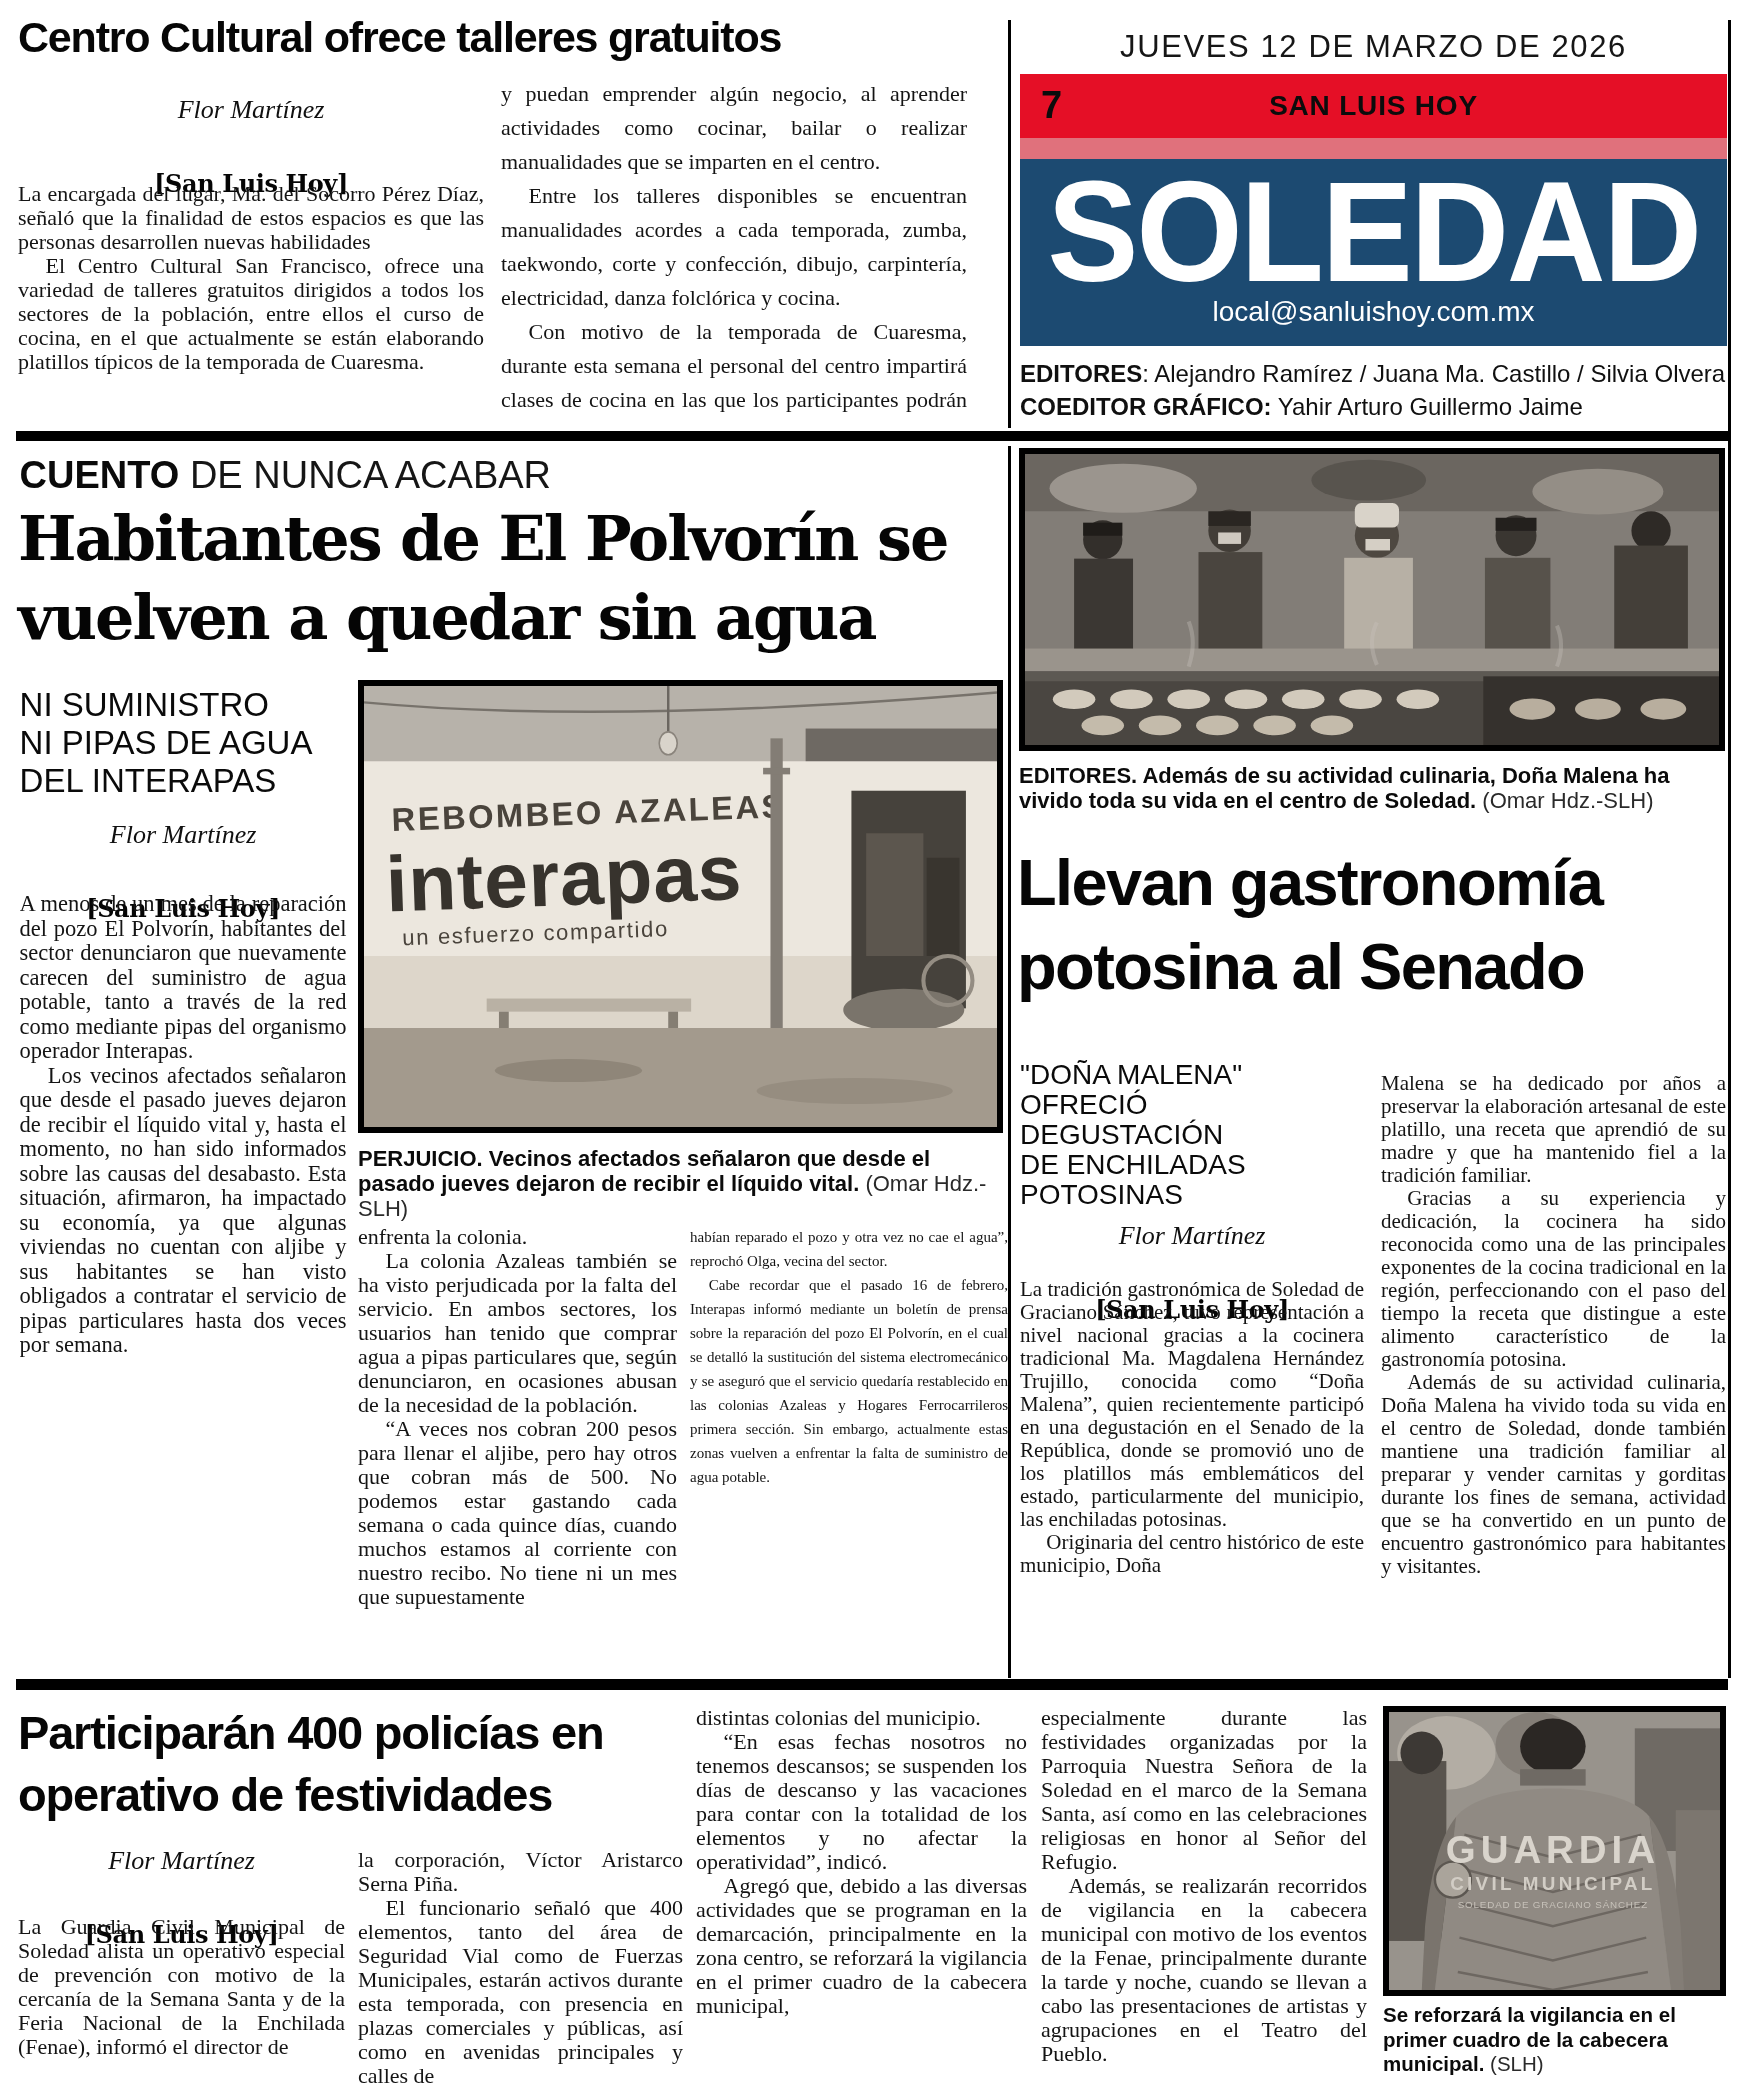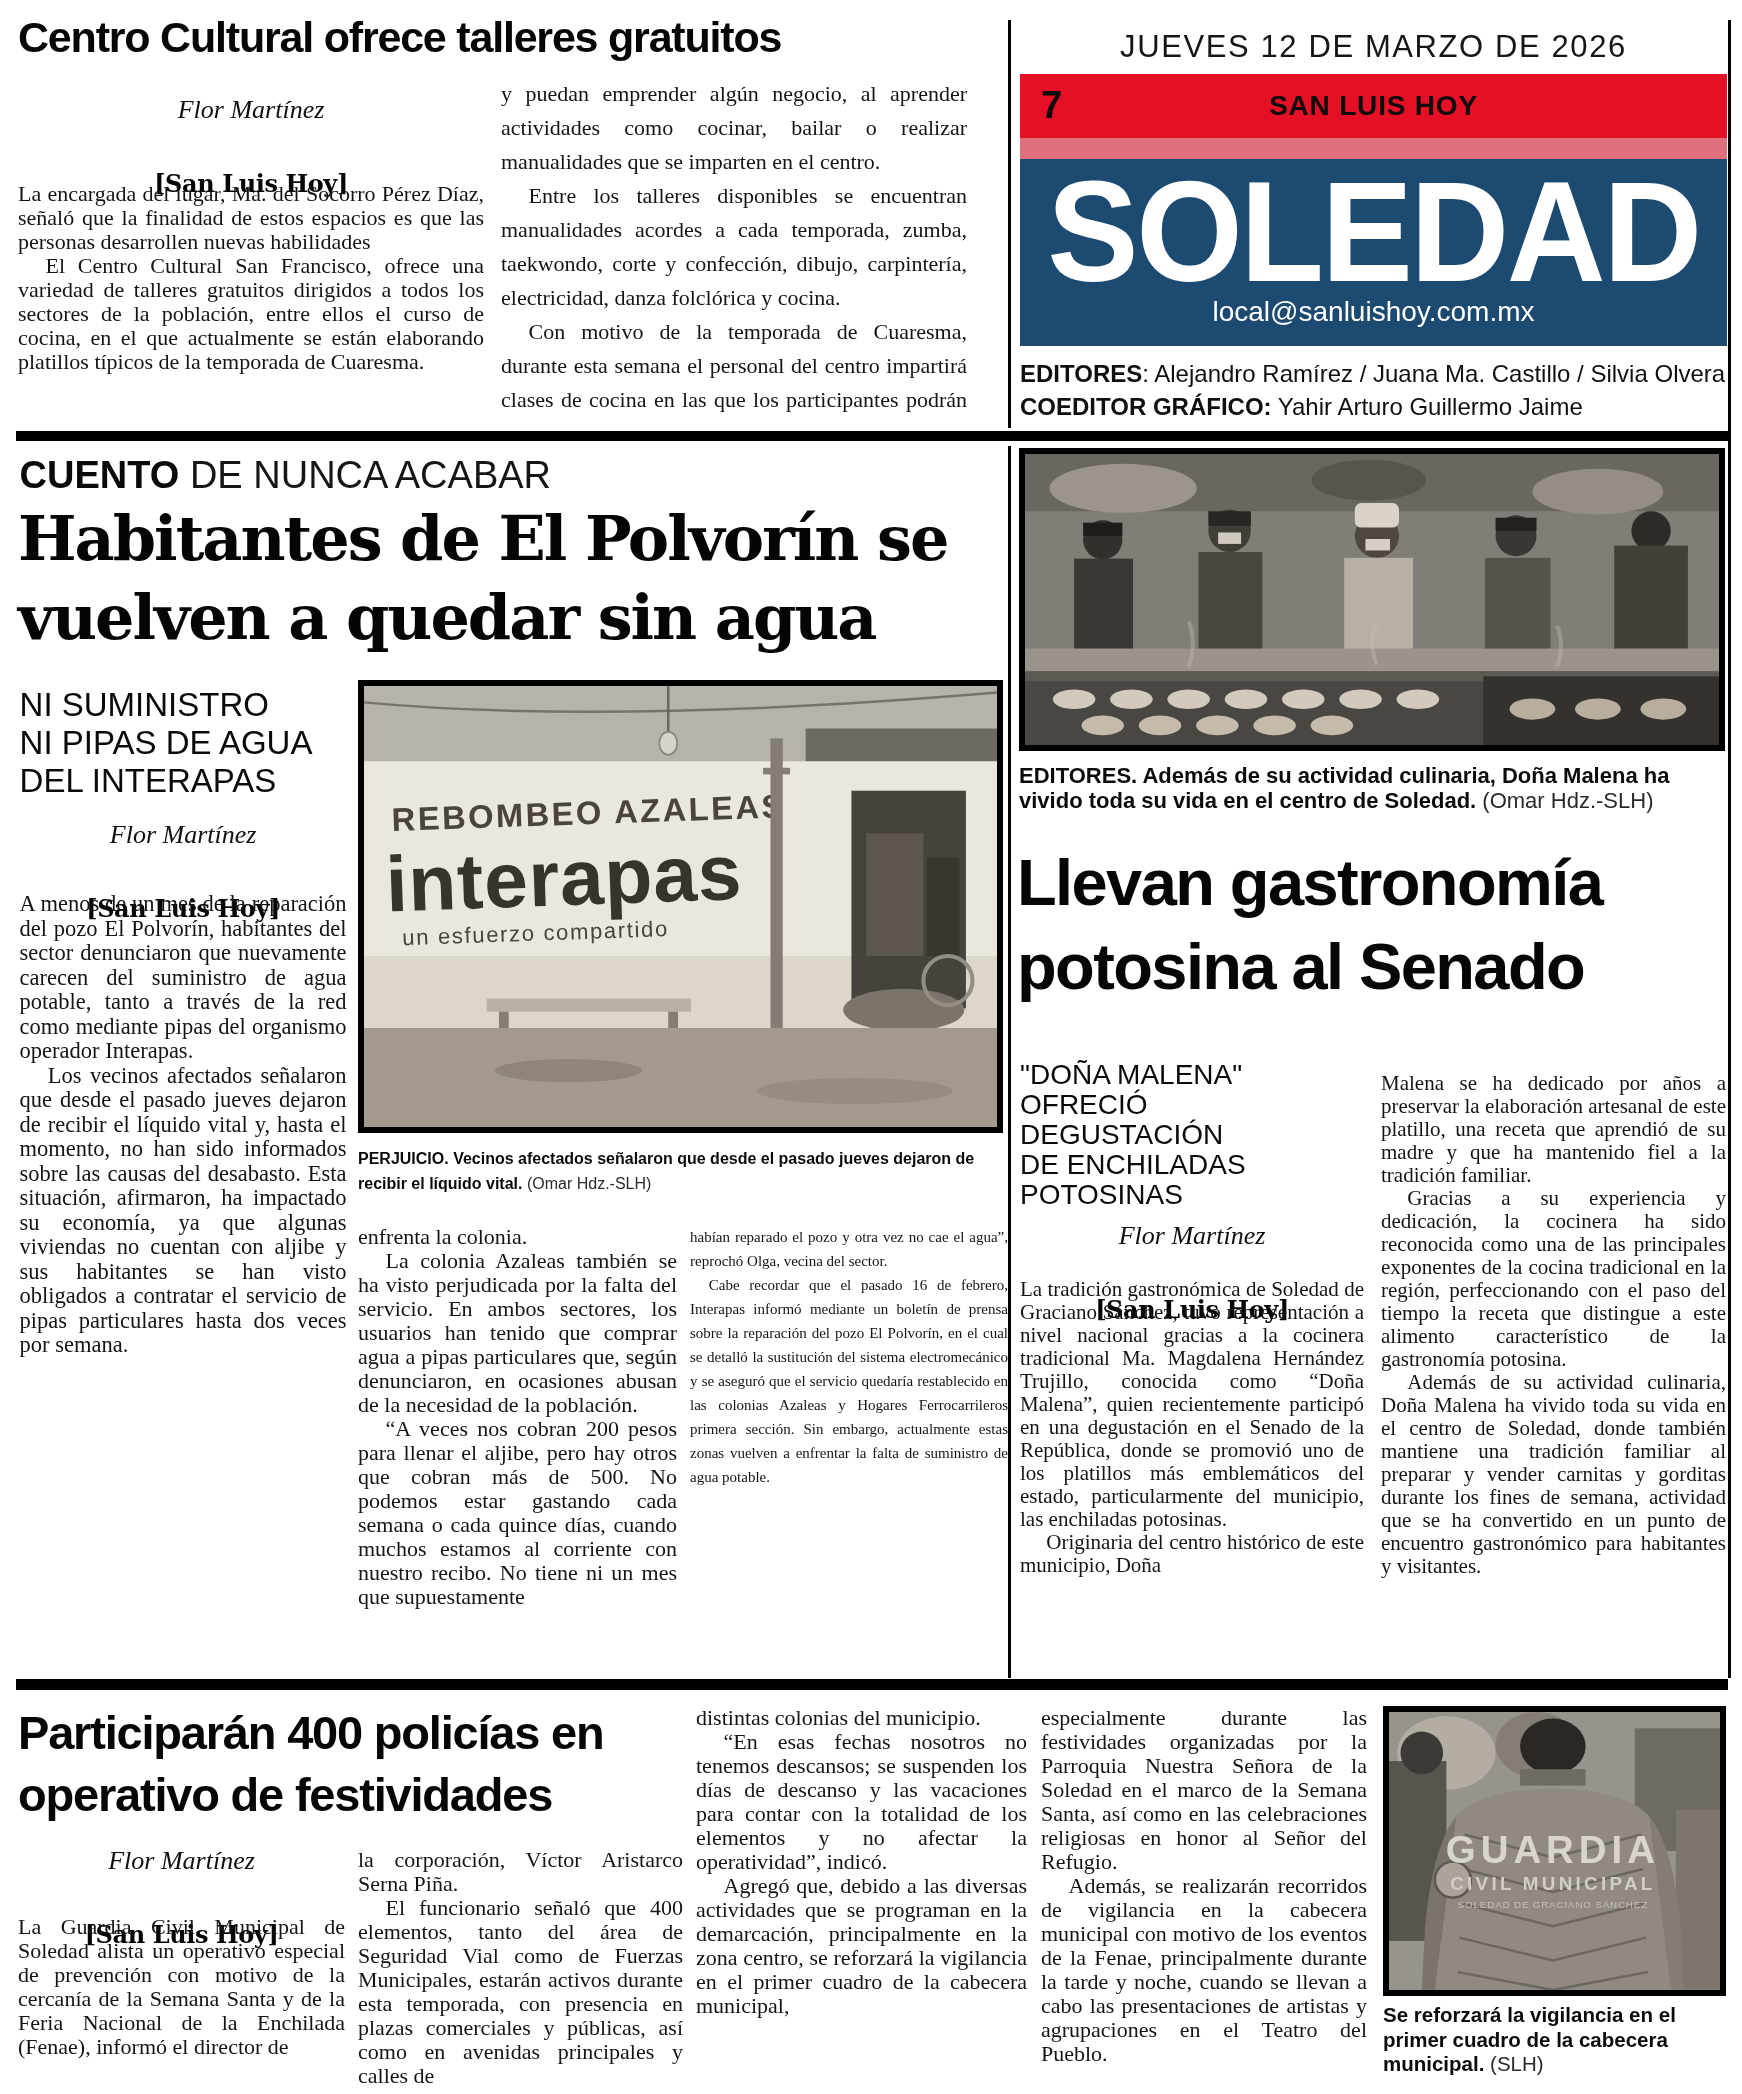--- a/index.html
+++ b/index.html
@@ -137,21 +137,21 @@
       <circle cx="714" cy="360" r="30" fill="none" stroke="#948d83" stroke-width="5"></circle>
       <rect x="150" y="382" width="250" height="16" fill="#b9b1a4"></rect>
       <rect x="165" y="398" width="12" height="42" fill="#857e73"></rect>
       <rect x="372" y="398" width="12" height="42" fill="#857e73"></rect>
       <rect x="0" y="418" width="774" height="121" fill="#a39a8d"></rect>
       <ellipse cx="250" cy="470" rx="90" ry="14" fill="#8f8679"></ellipse>
       <ellipse cx="600" cy="495" rx="120" ry="16" fill="#968d80"></ellipse>
     </svg>
   </div>
 
-  <div class="abs caption" style="left:358px;top:1146px;width:645px;font-size:16px;line-height:25px;">
+  <div class="abs caption" style="left:358px;top:1146px;width:645px;font-size:22px;line-height:25px;">
     <span class="cap-lead">PERJUICIO.</span><span> Vecinos afectados señalaron que desde el pasado jueves dejaron de recibir el líquido vital. </span><span class="cap-credit">(Omar Hdz.-SLH)</span>
   </div>
 
   <div class="abs bodycol" style="left:358px;top:1225px;width:319px;height:448px;font-size:22px;line-height:24px;">
     <p>enfrenta la colonia.</p>
     <p>La colonia Azaleas también se ha visto perjudicada por la falta del servicio. En ambos sectores, los usuarios han tenido que comprar agua a pipas particulares que, según denunciaron, en ocasiones abusan de la necesidad de la población.</p>
     <p>“A veces nos cobran 200 pesos para llenar el aljibe, pero hay otros que cobran más de 500. No podemos estar gastando cada semana o cada quince días, cuando muchos estamos al corriente con nuestro recibo. No tiene ni un mes que supuestamente</p>
   </div>
   <div class="abs bodycol" style="left:690px;top:1225px;width:318px;height:448px;font-size:15px;line-height:24px;">
     <p>habían reparado el pozo y otra vez no cae el agua”, reprochó Olga, vecina del sector.</p>

